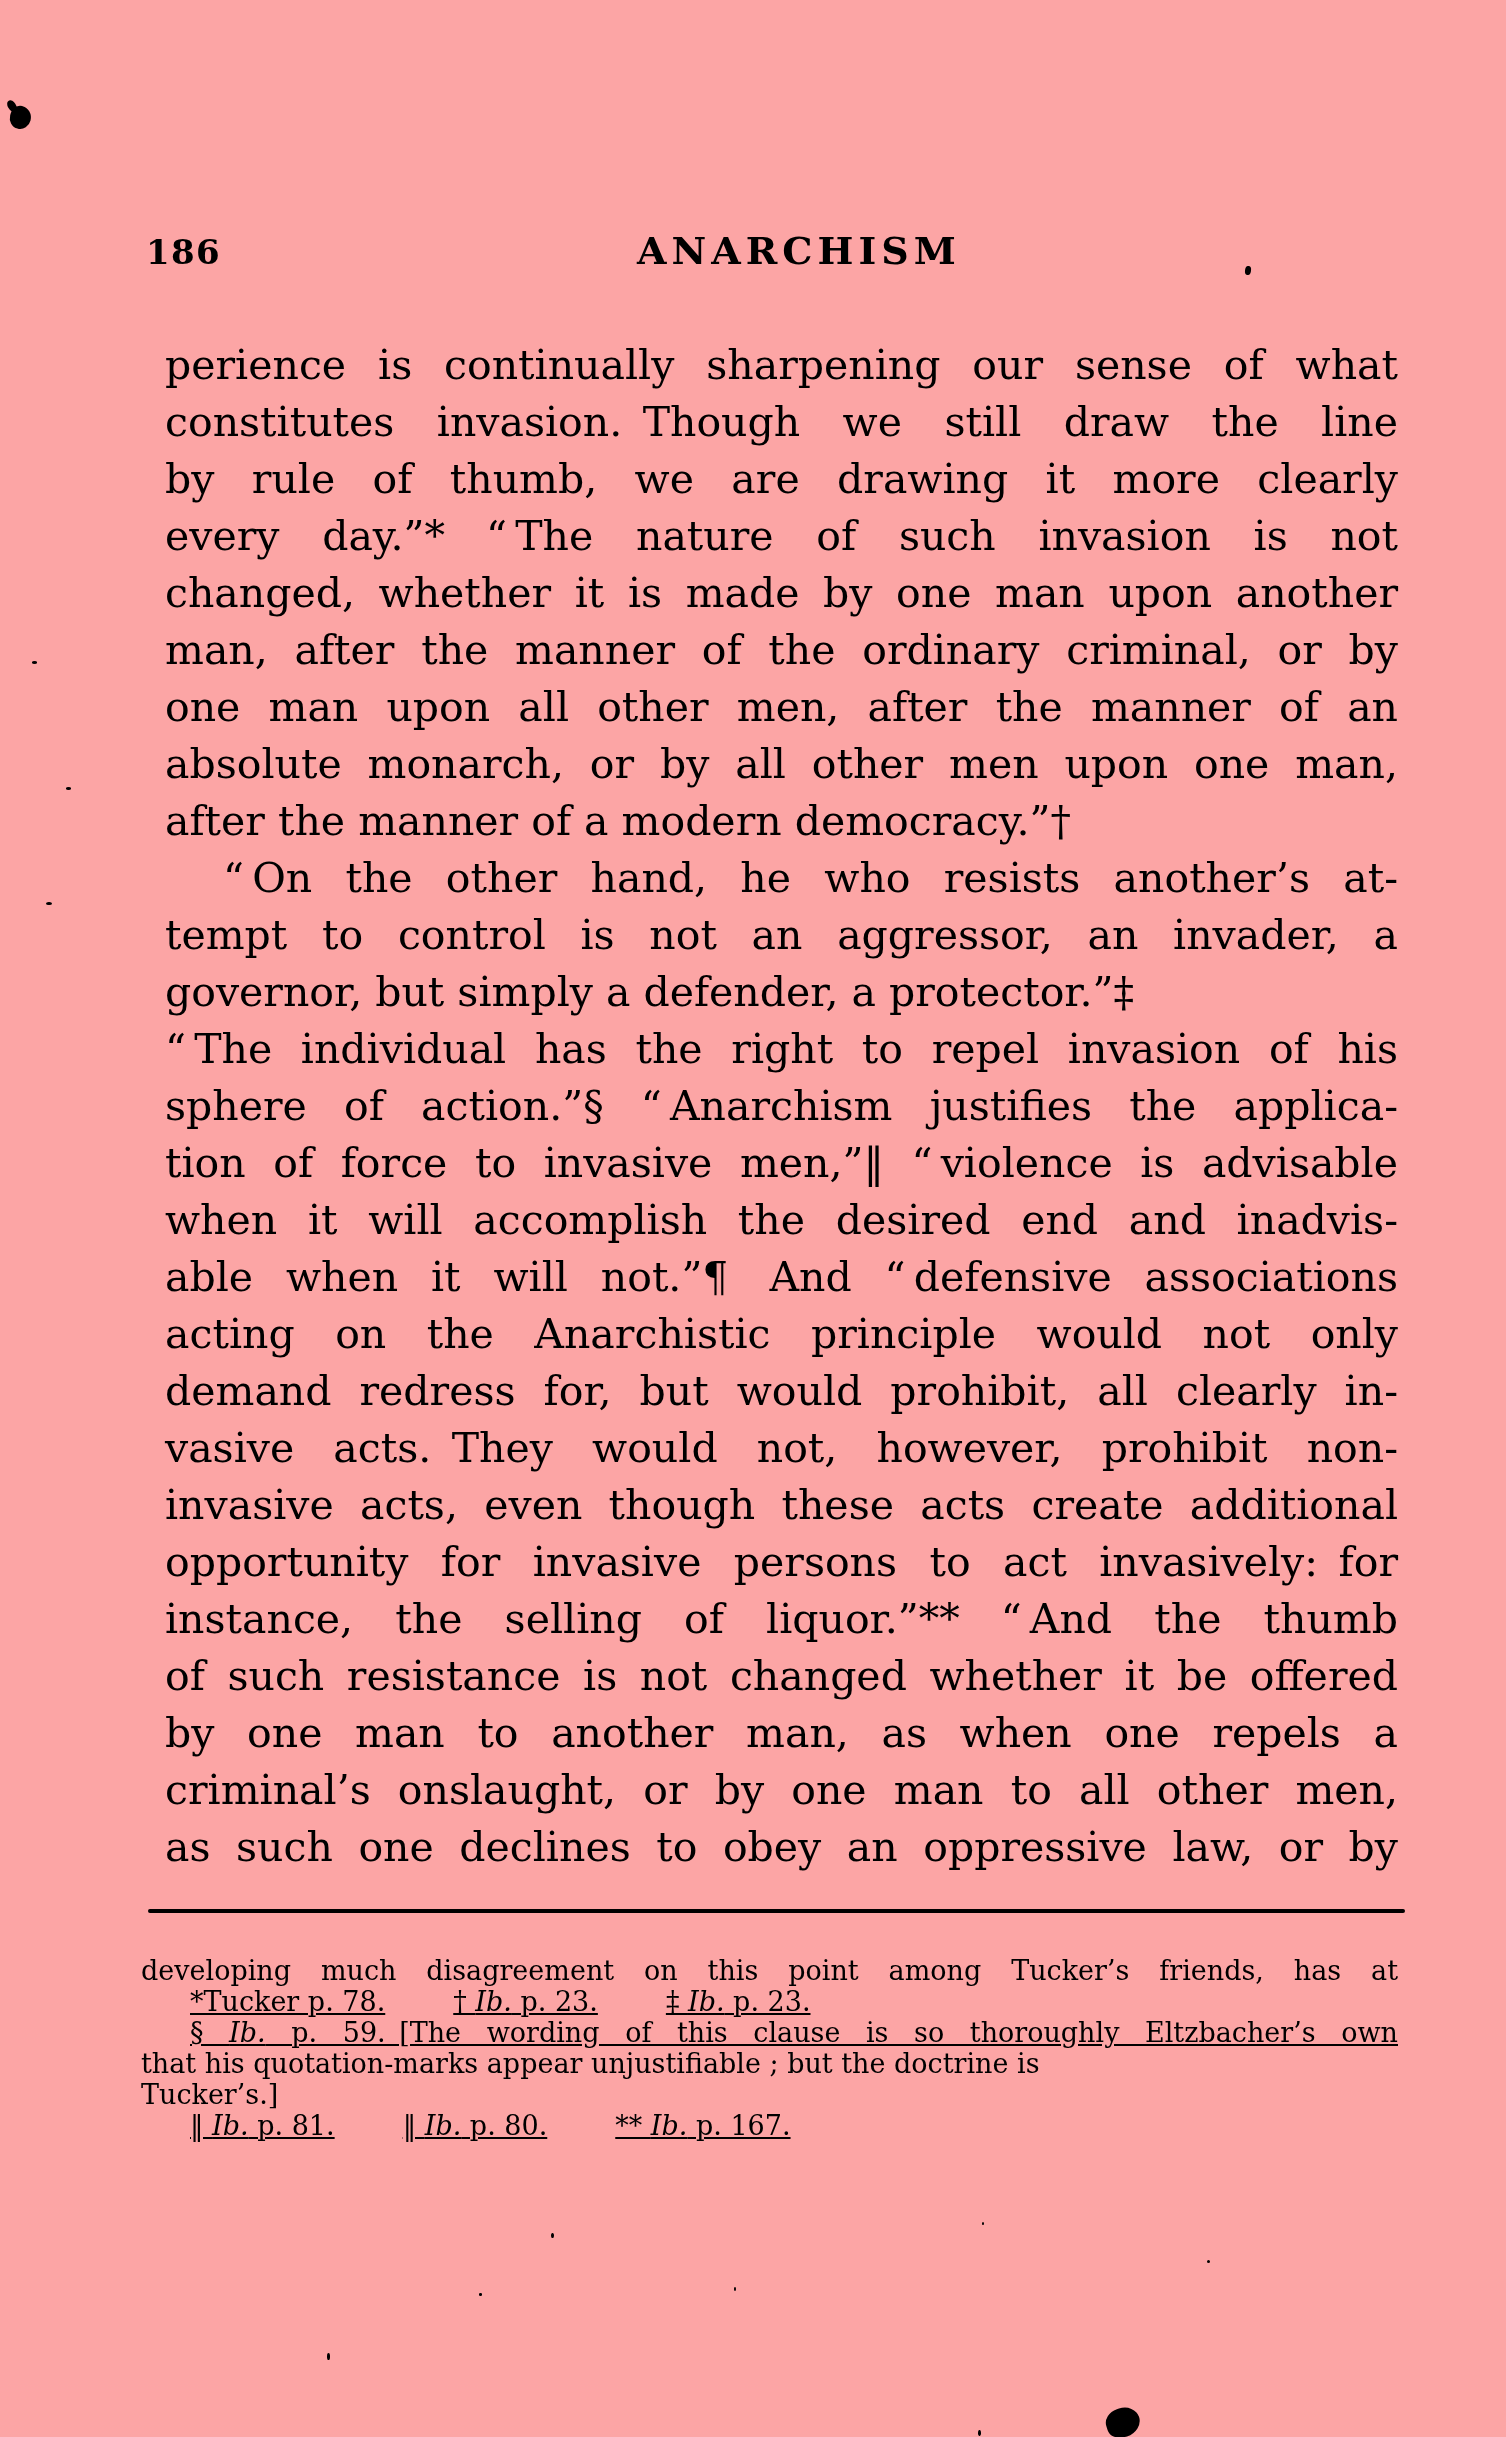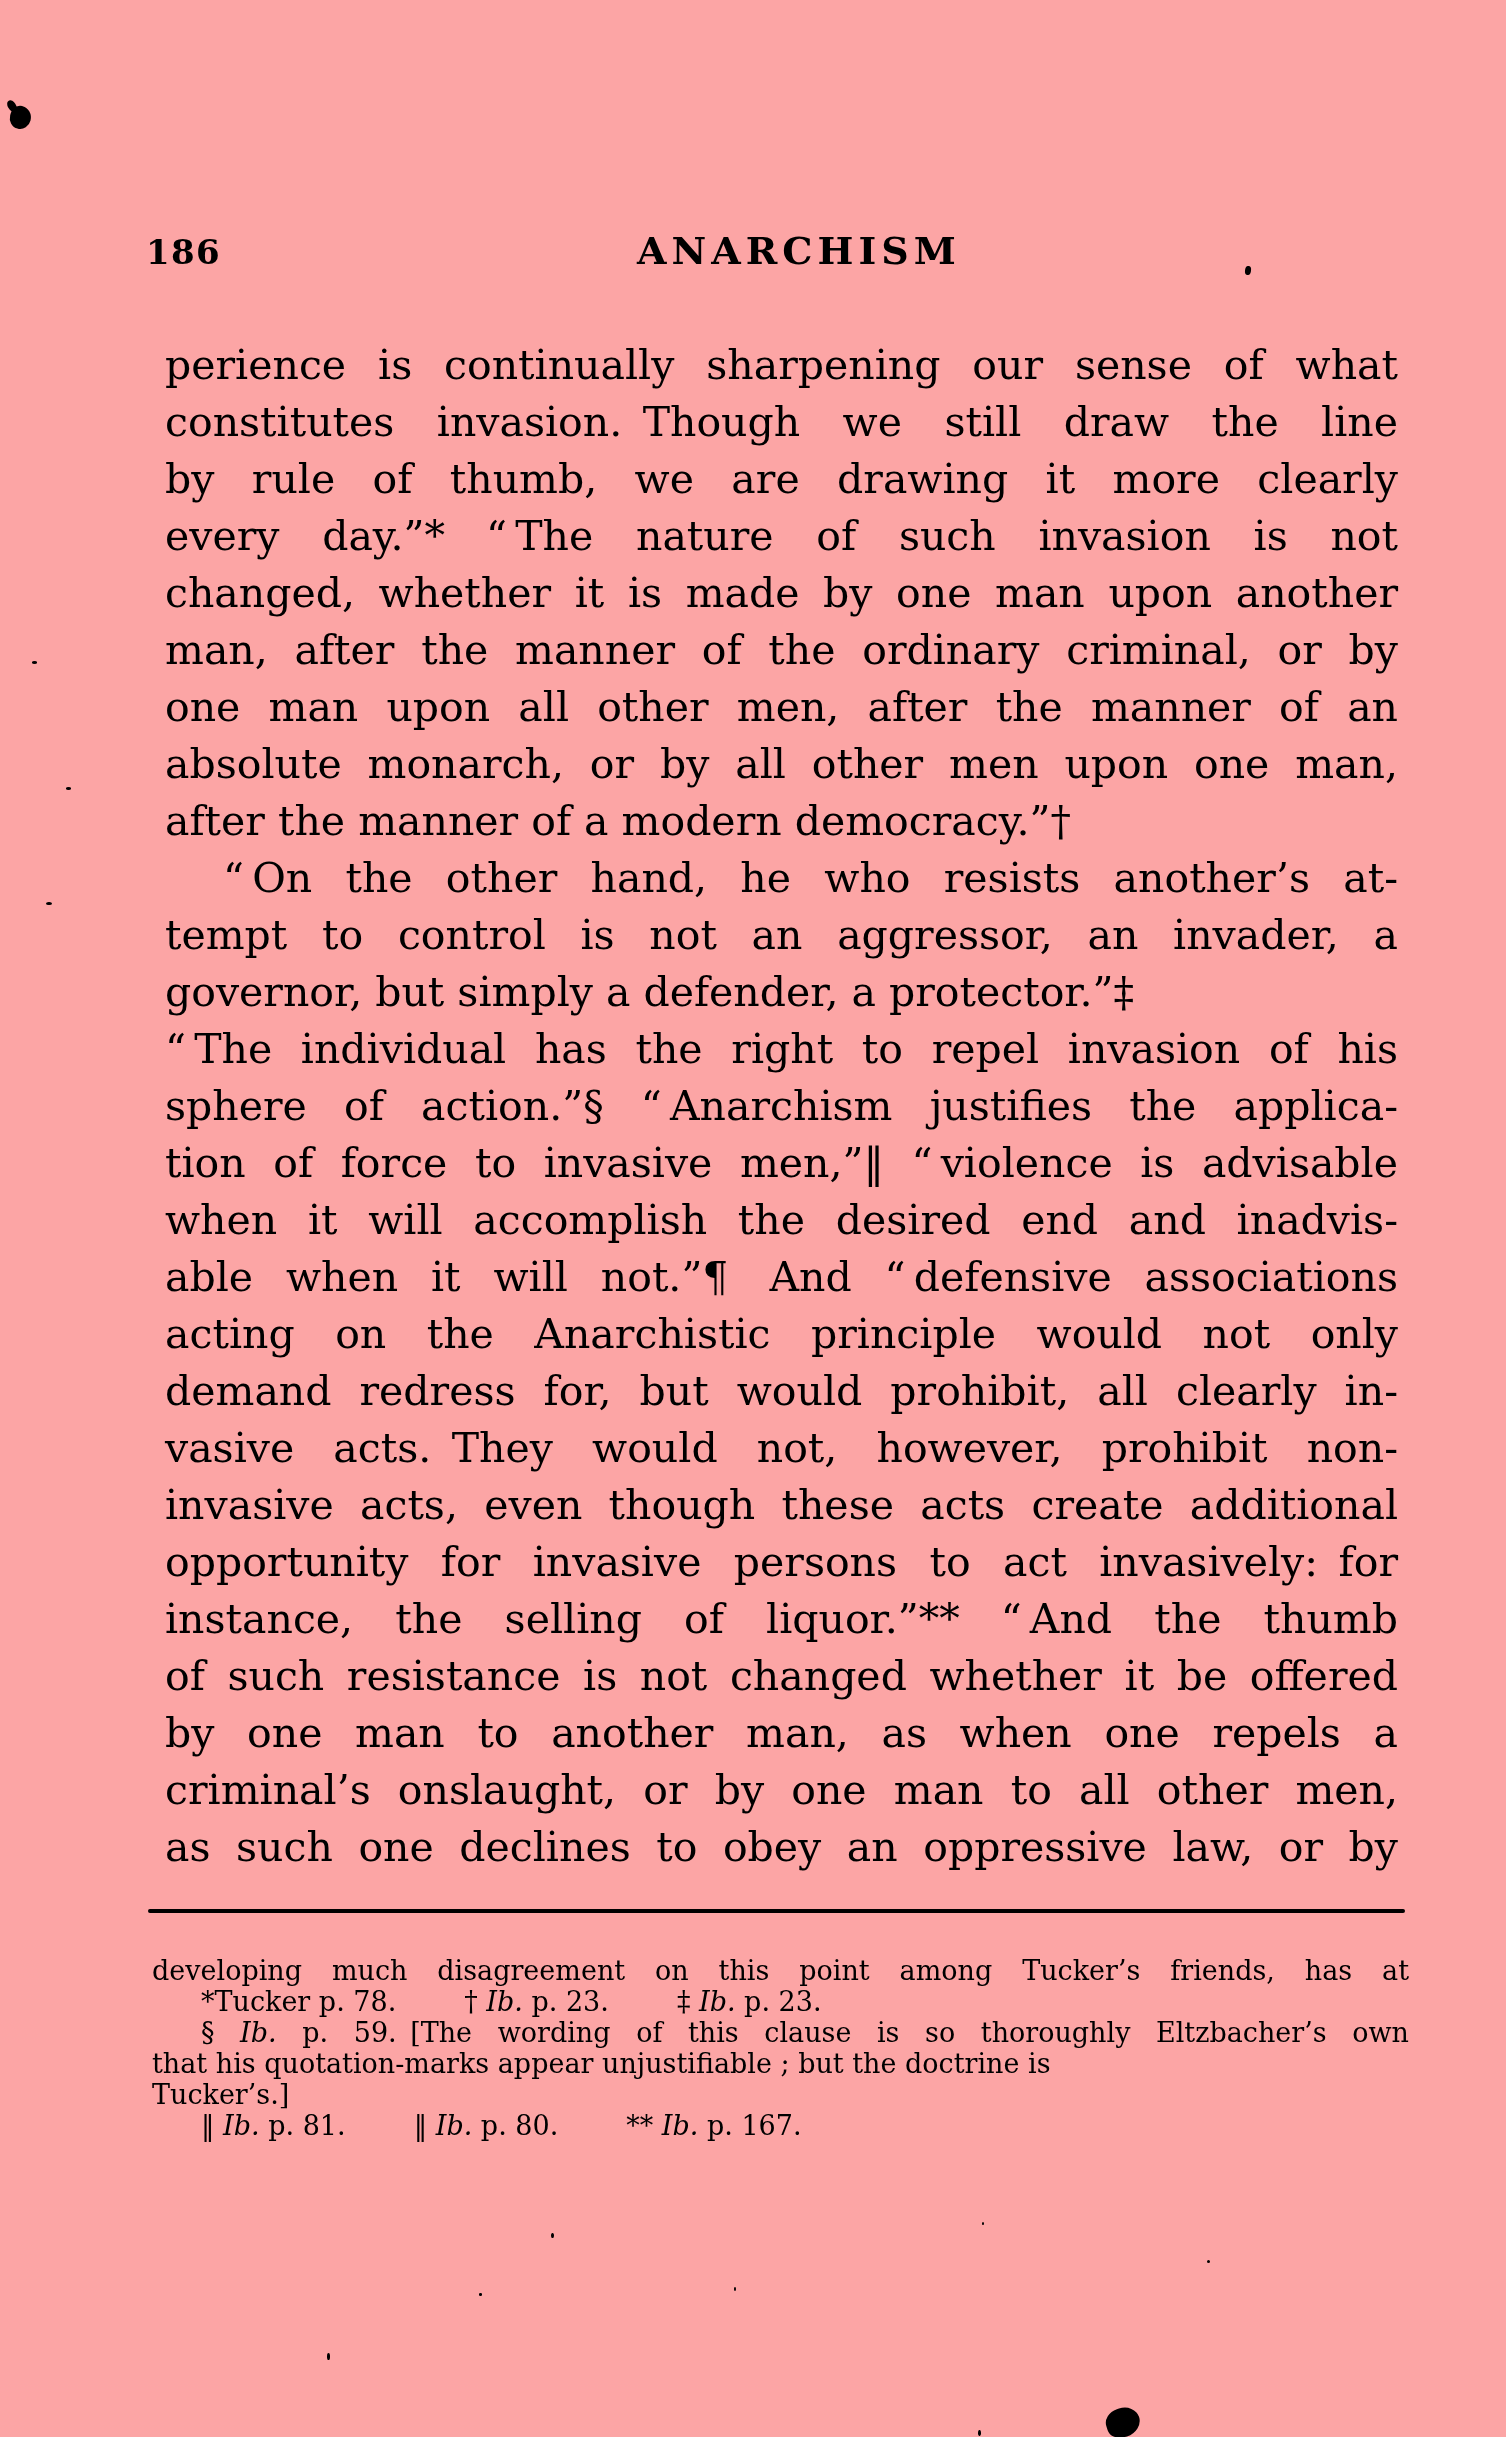--- a/index.html
+++ b/index.html
@@ -36,25 +36,25 @@
   .bline.indent { text-indent:58px; }
   
   .footnote-rule {
     position:absolute; left:148px; top:1909px;
     width:1257px; height:3.8px; background:#000;
     border-radius:1.9px;
   }
   
   .footnotes {
     position:absolute; left:141px; top:1955px; width:1257px;
-    font-size:27px; line-height:31px; font-weight:500;margin-left:11px;
+    font-size:27px; line-height:31px; font-weight:500;
   }
   .fline { text-align:left; }
   .fline.justify { text-align:justify; text-align-last:justify; }
-  .fline.indent { text-indent:49px; }
+  .fline.indent { text-indent:49px;text-decoration:underline; }
   .fline i { font-style:italic; }
   .gap { display:inline-block; width:68px; }
   
   .speck { position:absolute; background:#000; border-radius:50%; }
   .blot-topleft {
     position:absolute; left:10px; top:106px;
     width:21px; height:22.5px; background:#000;
     border-radius:46% 54% 50% 50%; transform:rotate(14deg);
   }
   .blot-topleft-tail {

